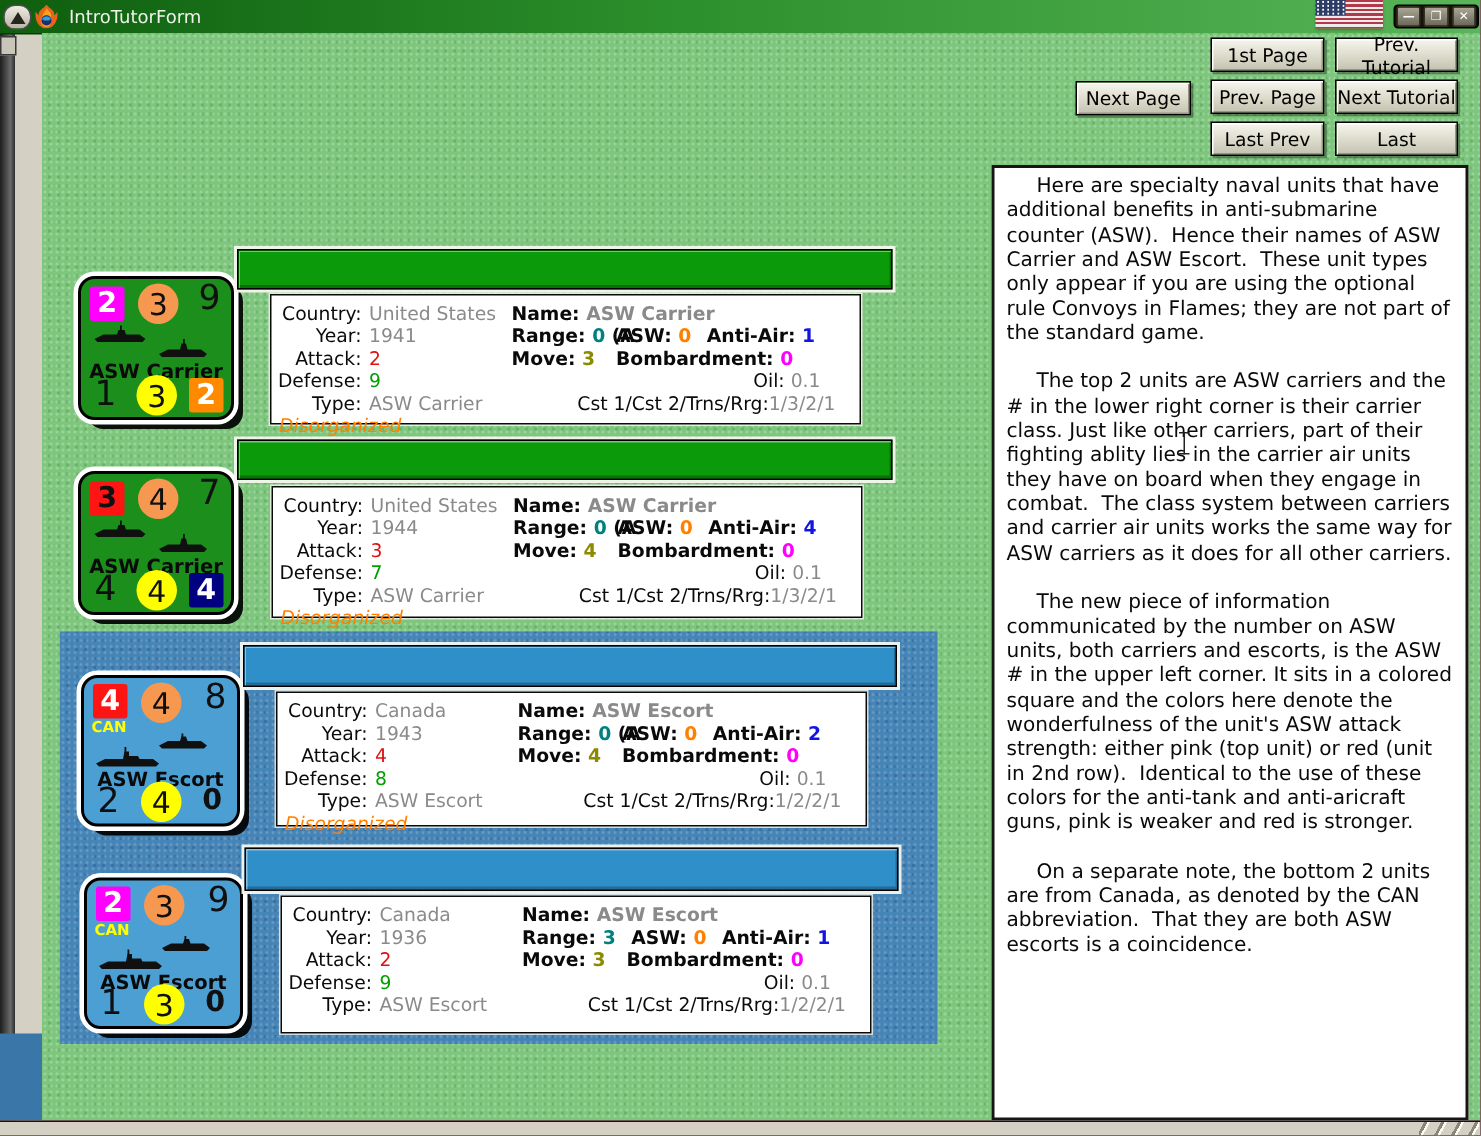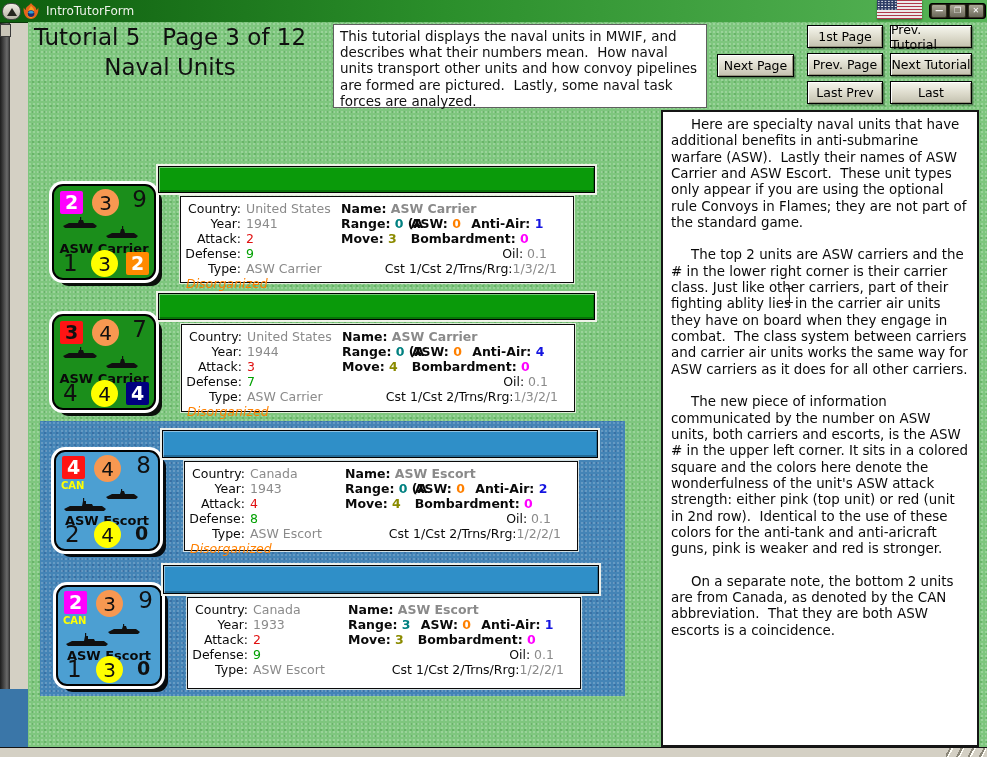--- a/index.html
+++ b/index.html
@@ -43,21 +43,21 @@
   .descbox{left:333px;top:24px;width:374px;height:84px;background:#fff;border:1px solid #5f5f5f;
     box-sizing:border-box;padding:3px 6px;font-size:13.5px;line-height:16.2px;color:#111;white-space:pre-wrap;}
 
   .btn{background:linear-gradient(#f6f6ee,#dcdacb 55%,#c3c1af);border:1px solid #000;
     box-shadow:inset 1px 1px 0 #fff,inset -1px -1px 0 #97947f,1.5px 1.5px 0 rgba(0,0,0,.35);
     font-size:12.5px;color:#000;display:flex;align-items:center;justify-content:center;cursor:default;}
   #b-next{left:717px;top:54px;width:75px;height:21px;}
   #b-first{left:807px;top:25px;width:74px;height:21px;}
   #b-prev{left:807px;top:53px;width:74px;height:21px;}
   #b-last{left:807px;top:81px;width:74px;height:21px;}
-  #b-ptut{left:890px;top:25px;width:80px;height:21px;}
+  #b-ptut{left:890px;top:25px;width:80px;height:21px;text-align:center;}
   #b-ntut{left:890px;top:53px;width:80px;height:21px;}
   #b-home{left:890px;top:81px;width:80px;height:21px;}
 
   .blue-region{left:40px;top:421px;width:585px;height:275px;background-color:#4484b6;
     background-image:radial-gradient(rgba(255,255,255,.18) 1px,rgba(0,0,0,0) 1.1px),
       radial-gradient(rgba(10,30,90,.18) 1px,rgba(0,0,0,0) 1.1px);
     background-size:4px 4px,6px 6px;background-position:0 0,2px 3px;}
 
   
   .counter{border:2px solid #000;border-radius:11px;box-shadow:0 0 0 3px #fff,6px 6px 0 rgba(0,0,0,.92);}
@@ -148,24 +148,21 @@
     </div>
     <div class="abs btn-group">
       <div class="wbtn">—</div>
       <div class="wbtn">❐</div>
       <div class="wbtn">✕</div>
     </div>
   </div>
 
   <div class="abs green-area"></div>
 
-  <div class="abs hdr1">Tutorial 5   Page 3 of 12</div>
-  <div class="abs hdr2">Naval Units</div>
-
-  <div class="abs descbox">This tutorial displays the naval units in MWIF, and describes what their numbers mean.  How naval units transport other units and how convoy pipelines are formed are pictured.  Lastly, some naval task forces are analyzed.</div>
+
 
   <div class="abs btn" id="b-next">Next Page</div>
   <div class="abs btn" id="b-first">1st Page</div>
   <div class="abs btn" id="b-prev">Prev. Page</div>
   <div class="abs btn" id="b-last">Last Prev</div>
   <div class="abs btn" id="b-ptut">Prev. Tutorial</div>
   <div class="abs btn" id="b-ntut">Next Tutorial</div>
   <div class="abs btn" id="b-home">Last</div>
 
   <div class="abs blue-region"></div>
@@ -304,35 +301,35 @@
       <span class="srow sv r5 vgray">ASW Escort</span>
     <span class="srow scst r5"><span>Cst 1/Cst 2/Trns/Rrg:</span><span class="vgray">1/2/2/1</span></span>
     <span class="srow sst r6 vstatus">Disorganized</span>
   </div>
 
   <div class="abs statbox" id="box4">
     <span class="srow sl r1">Country:</span>
       <span class="srow sv r1 vgray">Canada</span>
     <span class="srow sr r1"><span>Name:</span> <span class="vgray">ASW Escort</span></span>
     <span class="srow sl r2">Year:</span>
-      <span class="srow sv r2 vgray">1933</span>
+      <span class="srow sv r2 vgray">1936</span>
     <span class="srow sr r2"><span>Range:</span> <span class="vteal">3</span> <span class="gapA">ASW:</span> <span class="vorange">0</span> <span class="gapA">Anti-Air:</span> <span class="vblue">1</span></span>
     <span class="srow sl r3">Attack:</span>
       <span class="srow sv r3 vred">2</span>
     <span class="srow sr r3"><span>Move:</span> <span class="volive">3</span><span class="gapB">Bombardment:</span> <span class="vmag">0</span></span>
     <span class="srow sl r4">Defense:</span>
       <span class="srow sv r4 vgreen">9</span>
     <span class="srow soil r4"><span>Oil:</span> <span class="vgray">0.1</span></span>
     <span class="srow sl r5">Type:</span>
       <span class="srow sv r5 vgray">ASW Escort</span>
     <span class="srow scst r5"><span>Cst 1/Cst 2/Trns/Rrg:</span><span class="vgray">1/2/2/1</span></span>
   </div>
 
   <div class="abs rightpanel">
-    <p>Here are specialty naval units that have additional benefits in anti-submarine warfare (ASW).  Lastly their names of ASW Carrier and ASW Escort.  These unit types only appear if you are using the optional rule Convoys in Flames; they are not part of the standard game.</p>
+    <p>Here are specialty naval units that have additional benefits in anti-submarine counter (ASW).  Hence their names of ASW Carrier and ASW Escort.  These unit types only appear if you are using the optional rule Convoys in Flames; they are not part of the standard game.</p>
     <p>The top 2 units are ASW carriers and the # in the lower right corner is their carrier class. Just like other carriers, part of their fighting ablity lies in the carrier air units they have on board when they engage in combat.  The class system between carriers and carrier air units works the same way for ASW carriers as it does for all other carriers.</p>
     <p>The new piece of information communicated by the number on ASW units, both carriers and escorts, is the ASW # in the upper left corner. It sits in a colored square and the colors here denote the wonderfulness of the unit's ASW attack strength: either pink (top unit) or red (unit in 2nd row).  Identical to the use of these colors for the anti-tank and anti-aricraft guns, pink is weaker and red is stronger.</p>
     <p>On a separate note, the bottom 2 units are from Canada, as denoted by the CAN abbreviation.  That they are both ASW escorts is a coincidence.</p>
   </div>
   <div class="abs ibeam">
     <div class="t"></div>
       <div class="vert"></div>
       <div class="b"></div>
   </div>
 

